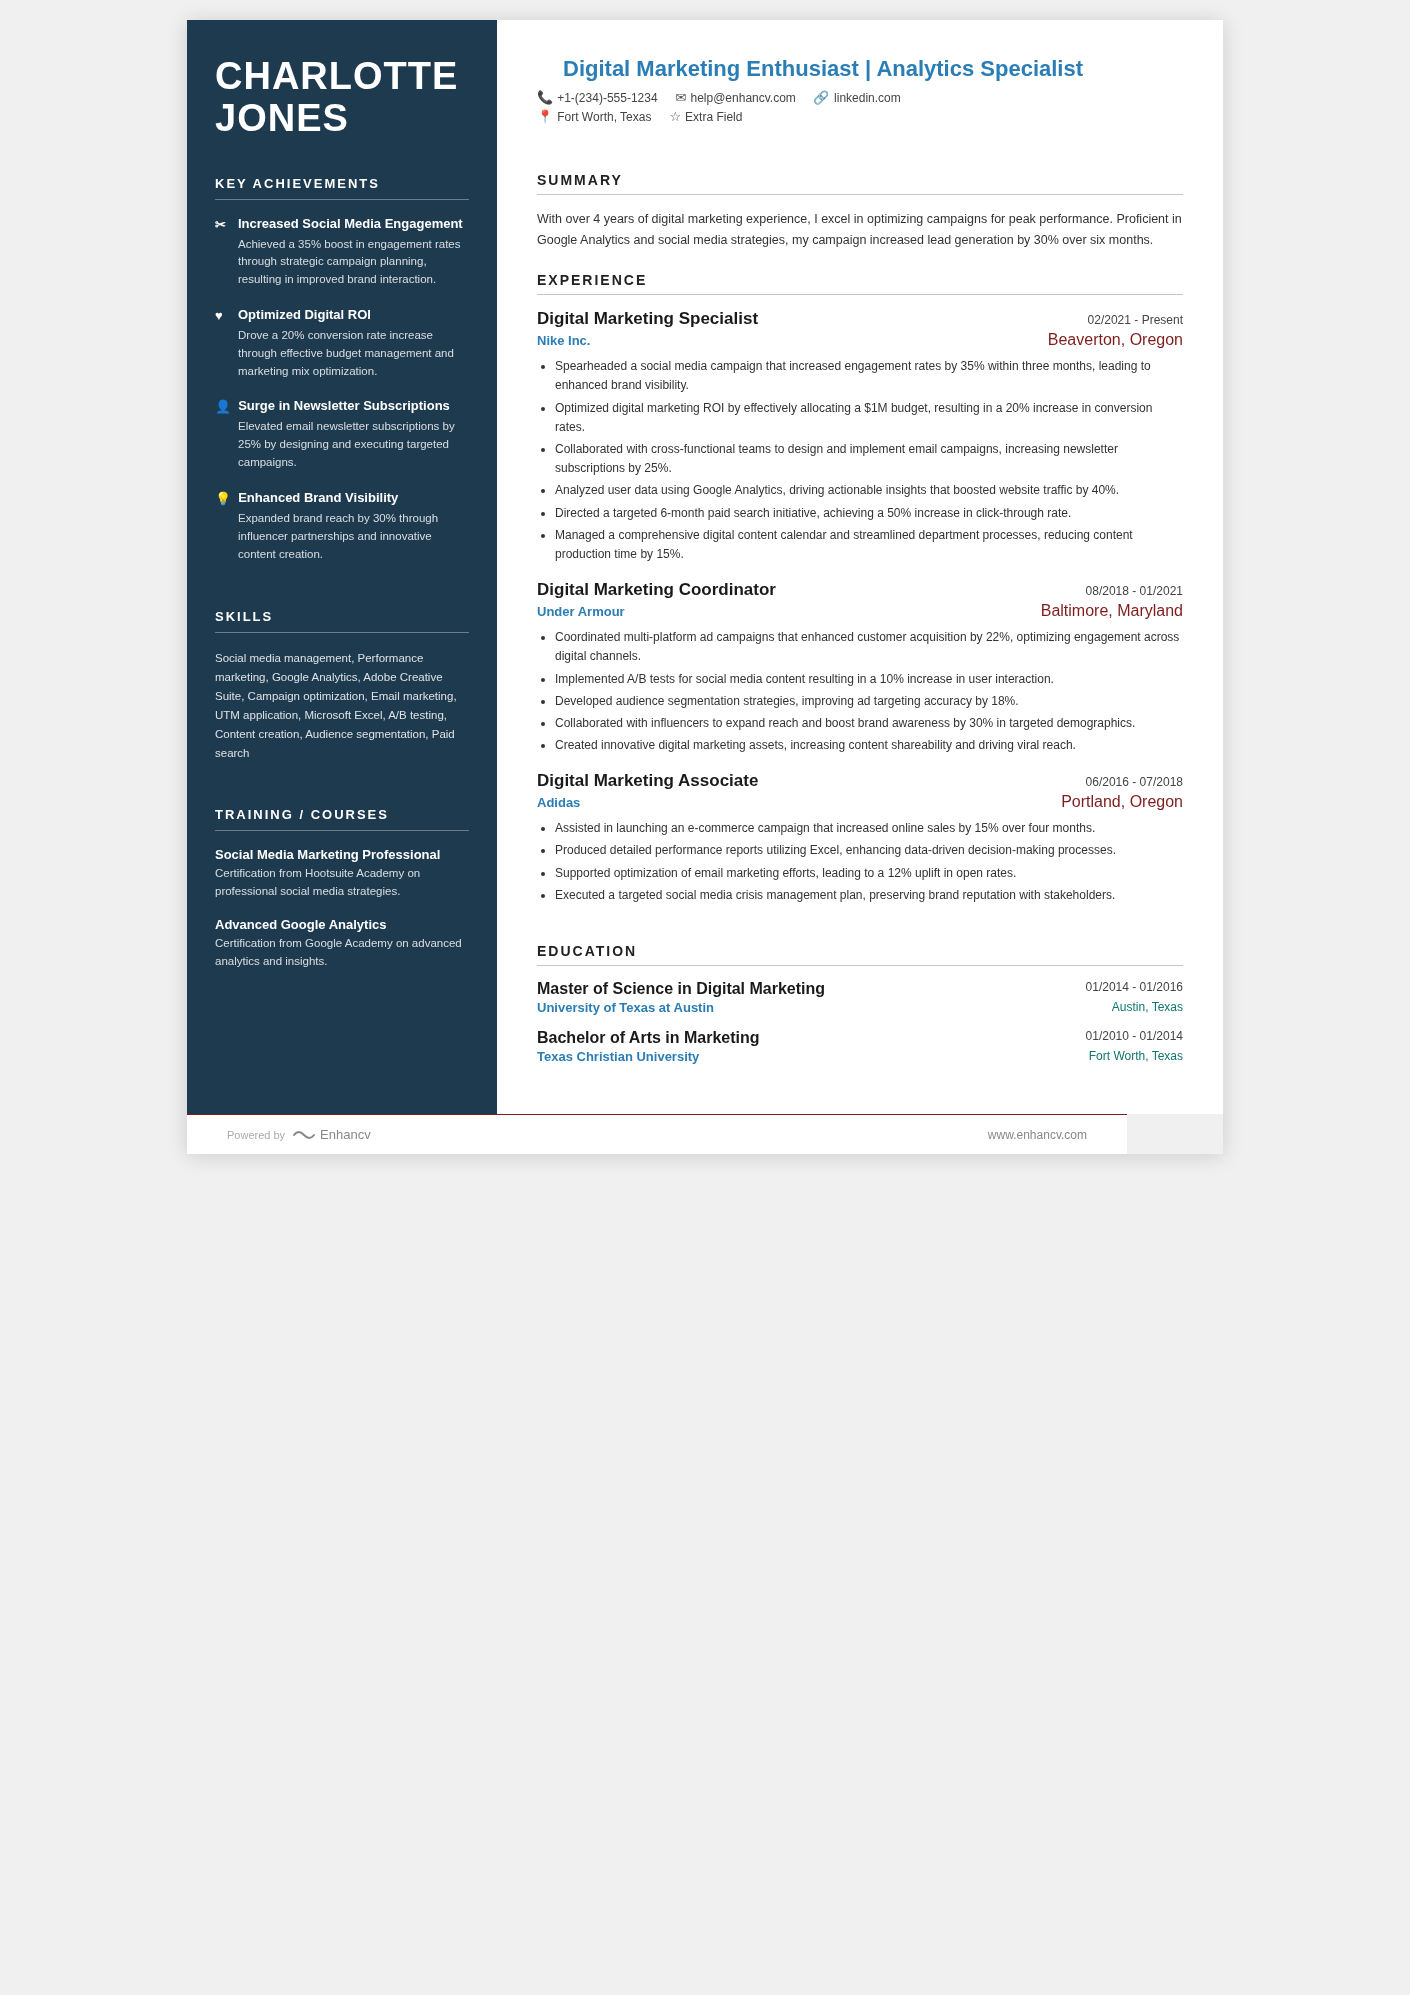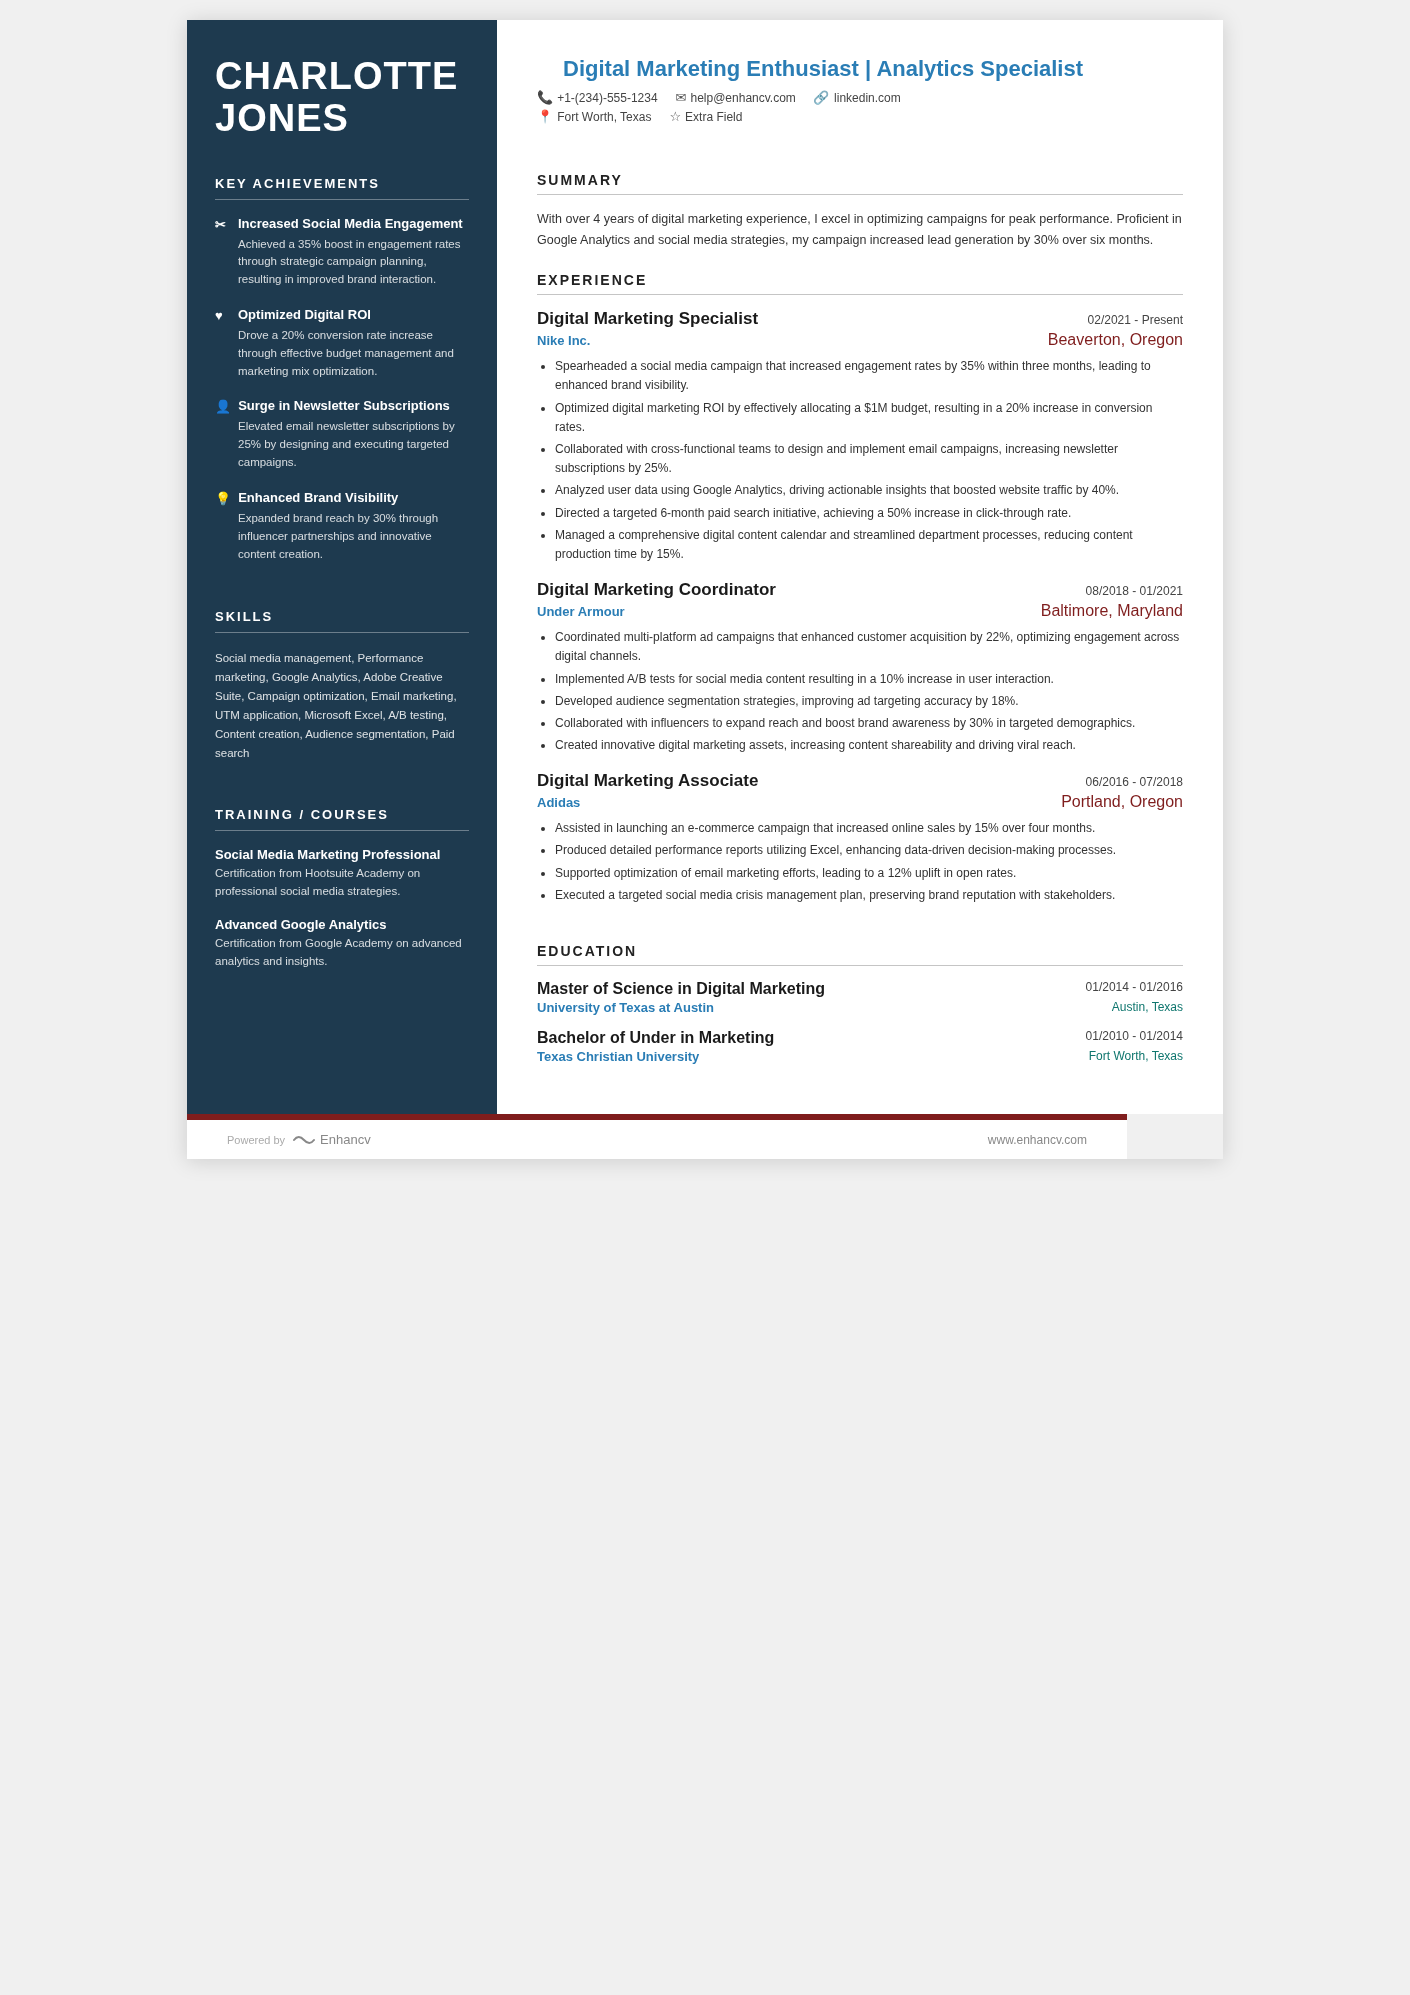--- a/index.html
+++ b/index.html
@@ -236,21 +236,21 @@
       color: #2a7db5;
     }
     .edu-location {
       font-family: Arial, sans-serif;
       font-size: 12px;
       color: #0f766e;
     }
     .footer-bar {
       width: 940px;
       background: white;
-      border-top: 6px solid #7f1d1d;
+      border-top: 1px solid #7f1d1d;
       display: flex;
       justify-content: space-between;
       align-items: center;
       padding: 12px 40px 12px 40px;
       font-family: Arial, sans-serif;
       font-size: 12px;
       color: #888;
       margin-top: auto;
     }
     .footer-left {
@@ -457,21 +457,21 @@
             <span class="edu-date">01/2014 - 01/2016</span>
           </div>
           <div class="edu-subrow">
             <span class="edu-school">University of Texas at Austin</span>
             <span class="edu-location">Austin, Texas</span>
           </div>
         </div>
 
         <div>
           <div class="edu-header">
-            <span class="edu-degree">Bachelor of Under in Marketing</span>
+            <span class="edu-degree">Bachelor of Arts in Marketing</span>
             <span class="edu-date">01/2010 - 01/2014</span>
           </div>
           <div class="edu-subrow">
             <span class="edu-school">Texas Christian University</span>
             <span class="edu-location">Fort Worth, Texas</span>
           </div>
         </div>
       </div>
     </div>
   </div>

